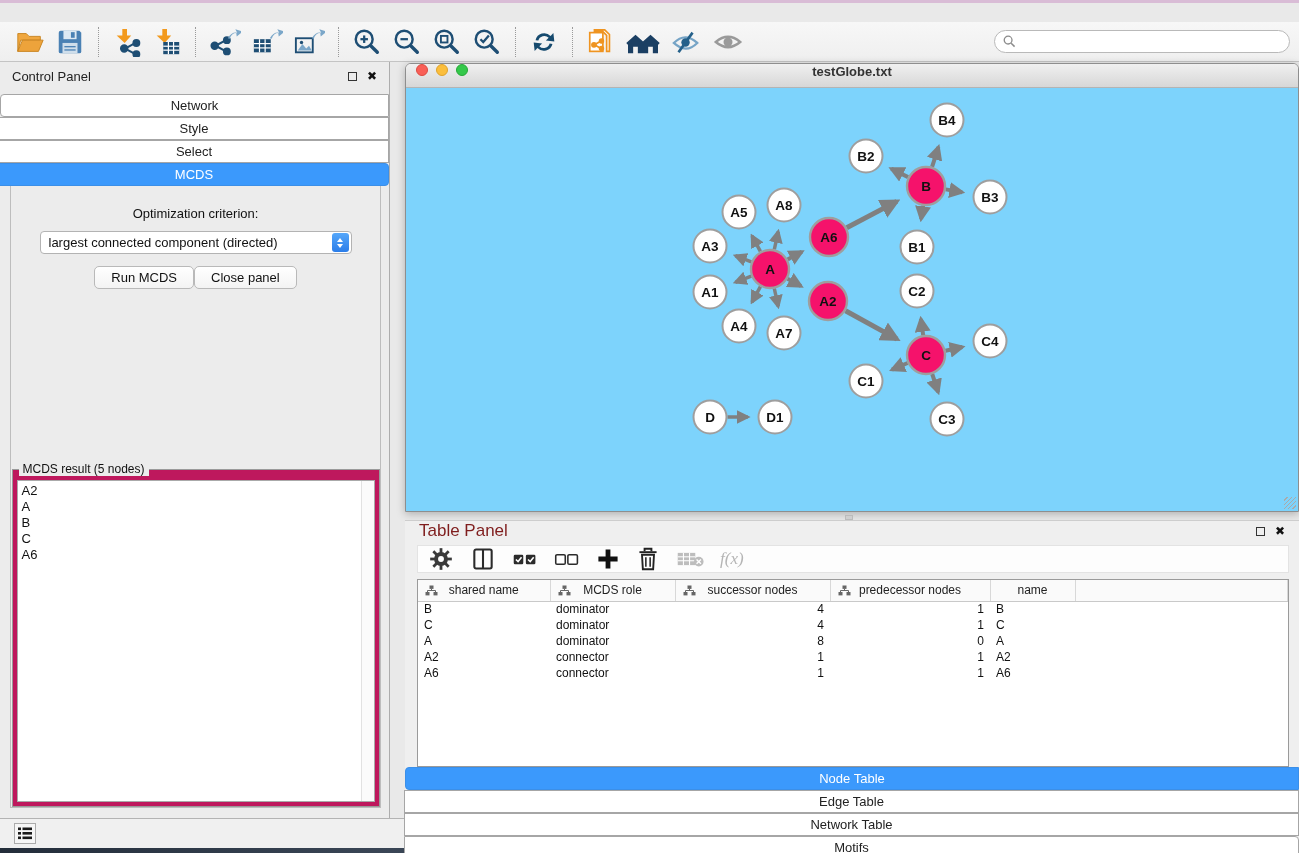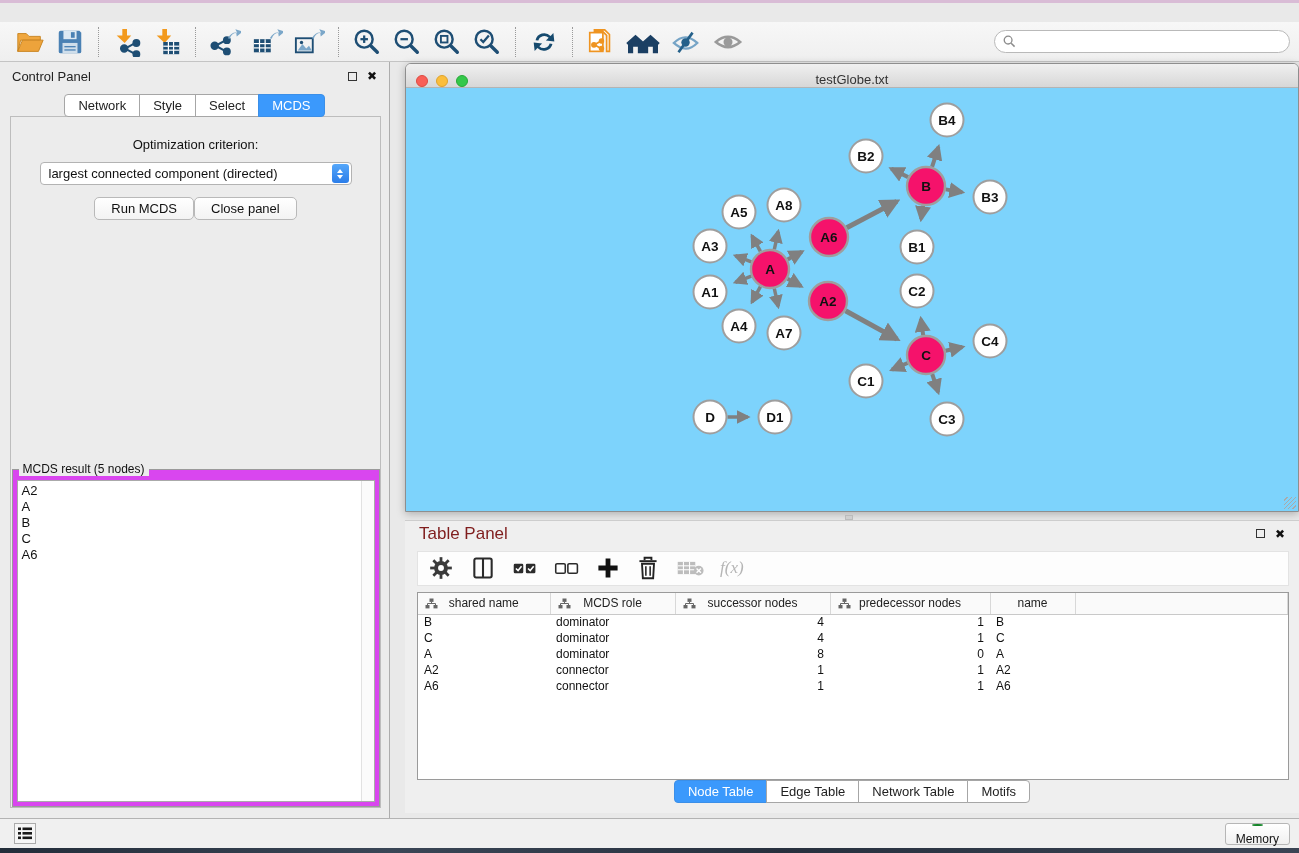--- a/index.html
+++ b/index.html
@@ -31,54 +31,54 @@
 
   
   .control-panel { position:absolute; left:0; top:62px; width:390px; height:756px;
     background:#ececec; border-right:1px solid #adadad; display:flex; flex-direction:column; }
   .panel-header { height:28px; display:flex; align-items:center; padding:0 12px; }
   .panel-header .ptitle { font-size:13px; color:#222; }
   .panel-hicons { margin-left:auto; display:flex; align-items:center; gap:10px; }
   .float-sq { width:9px; height:9px; border:1.5px solid #333; display:inline-block; }
   .close-x { font-size:12px; font-weight:bold; color:#111; line-height:1; }
 
-  .tabs-row { display:flex; justify-content:center; position:relative; z-index:2; margin-top:4px; }
+  .tabs-row { display:flex; justify-content:center; position:relative; z-index:2; margin-top:4px;flex-direction:column; }
   .tab { font-size:13px; color:#222; background:#fff; border:1px solid #a6a6a6; padding:3px 13px; margin-left:-1px; cursor:pointer; }
   .tab:first-child { border-radius:4px 0 0 4px; margin-left:0; }
   .tab:last-child { border-radius:0 4px 4px 0; }
   .tab.active { background:#3b99fc; border-color:#3b8fe8; color:#fff; }
 
   .cp-body { flex:1; margin:-1px 8px 10px 10px; border:1px solid #bdbdbd; background:#ececec;
     display:flex; flex-direction:column; align-items:center; padding-top:20px; }
   .opt-label { font-size:13px; color:#111; margin-bottom:10px; }
   .dropdown { width:312px; height:23px; background:#fff; border:1px solid #b3b3b3; border-radius:4px;
     display:flex; align-items:center; cursor:pointer; }
   .dropdown .dd-value { flex:1; font-size:13px; color:#111; padding-left:8px; white-space:nowrap; }
   .dd-spin { width:17px; height:19px; margin-right:2px; border-radius:3px;
     background:linear-gradient(#55a7fa,#2b7de9); display:flex; flex-direction:column; align-items:center; justify-content:center; gap:2px; }
   .dd-spin .up { width:0; height:0; border-left:3.5px solid transparent; border-right:3.5px solid transparent; border-bottom:4px solid #fff; }
   .dd-spin .dn { width:0; height:0; border-left:3.5px solid transparent; border-right:3.5px solid transparent; border-top:4px solid #fff; }
   .cp-buttons { display:flex; gap:0; margin-top:12px; }
   .btn { font-size:13px; color:#111; background:linear-gradient(#ffffff,#f3f3f3); border:1px solid #b9b9b9;
     border-radius:5px; padding:3px 16px; cursor:pointer; }
 
   .mcds-fieldset { margin-top:auto; width:368px; height:338px; border:1px solid #9a9a9a;
-    position:relative; background:#d946ef; }
+    position:relative; background:#be185d; }
   .mcds-legend { position:absolute; top:-8px; left:6px; background:#ececec; font-size:12px; color:#111; padding:0 4px; }
   .mcds-list { position:absolute; left:4px; right:4px; top:10px; bottom:4px; background:#fff;
     border:1px solid #aaa; display:flex; }
   .mcds-items { flex:1; padding:2px 0 0 4px; font-size:13px; color:#111; line-height:16px; }
   .mcds-scroll { width:13px; background:#fbfbfb; border-left:1px solid #e2e2e2; }
 
   
   .workspace { position:absolute; left:390px; top:62px; right:0; height:756px; background:#e9e9e9; }
   .net-window { position:absolute; left:15px; top:1px; right:0; height:449px; background:#fff;
     border:1px solid #8e8e8e; border-radius:6px 6px 0 0; box-shadow:0 2px 8px rgba(0,0,0,.25); }
   .net-titlebar { height:24px; background:linear-gradient(#f0f0f0,#d7d7d7); border-bottom:1px solid #b4b4b4;
-    border-radius:5px 5px 0 0; display:flex; align-items:flex-end; position:relative; }
+    border-radius:5px 5px 0 0; display:flex; align-items:flex-start; position:relative;font-weight:bold; }
   .net-titlebar .title { position:absolute; left:0; right:0; text-align:center; font-size:13px; color:#333; }
   .net-canvas { position:relative; width:100%; height:423px; overflow:hidden; background:#7dd3fc;font-weight:bold; }
   .resize-grip { position:absolute; right:2px; bottom:2px; width:12px; height:12px;
     background:repeating-linear-gradient(135deg,transparent,transparent 2px,#aaa 2px,#aaa 3px); }
   .split-dot { position:absolute; left:455px; top:453px; width:8px; height:5px; background:#cfcfcf; border:1px solid #bbb; }
 
   
   .table-panel { position:absolute; left:15px; right:0; top:458px; height:293px; background:#efefef;
     border-top:1px solid #cdcdcd; display:flex; flex-direction:column; }
   .tp-header { height:26px; display:flex; align-items:center; padding:0 14px; }

